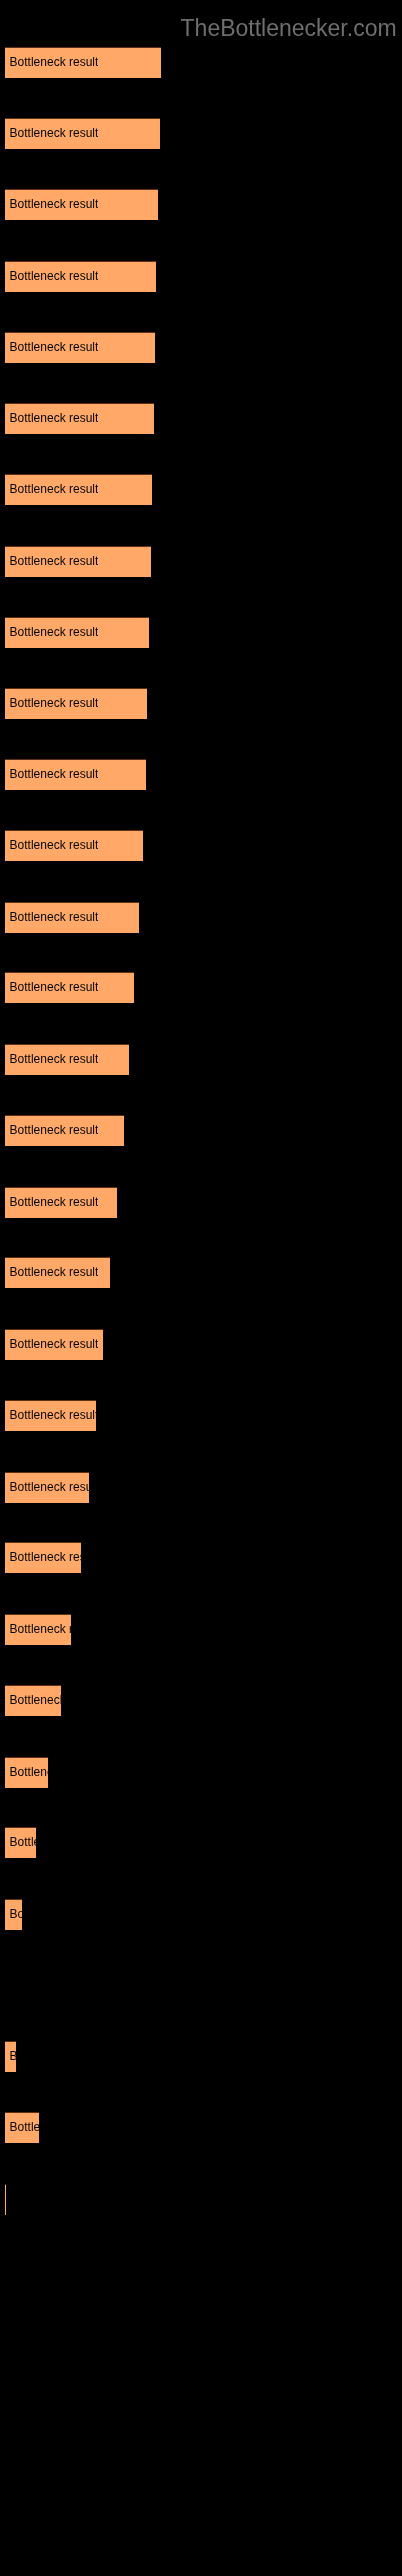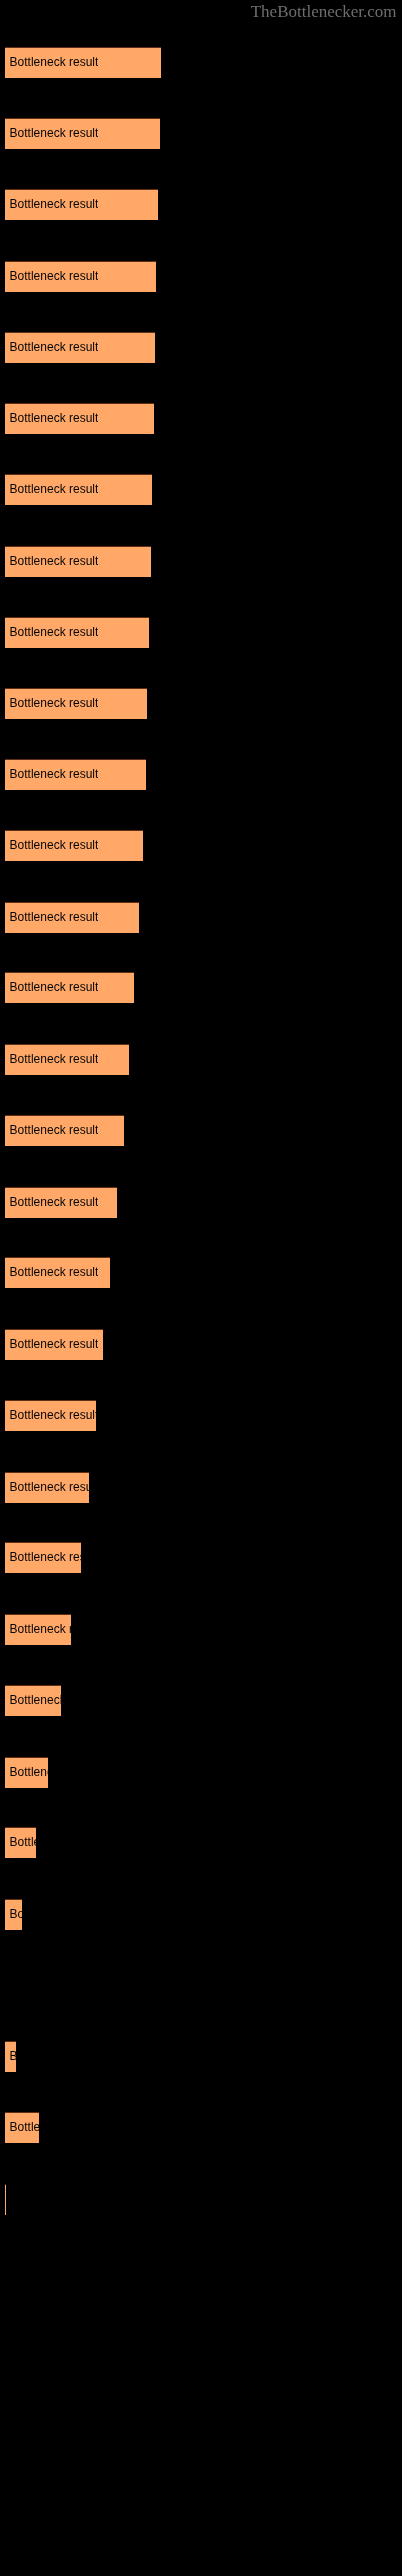--- a/index.html
+++ b/index.html
@@ -8,27 +8,27 @@
     width:403px;height:2576px;
     background:#000000;
     font-family:"Liberation Sans", sans-serif;
     overflow:hidden;
     position:relative;
   }
   #chart-root{position:relative;width:403px;height:2576px;}
 
   #watermark{
     position:absolute;
-    top:0px; right:6.4px;
-    font-size:17px;
+    top:16px; right:6.4px;
+    font-size:23px;
     line-height:24px;
     color:#6e6e6e;
     letter-spacing:0px;
     white-space:nowrap;
-    font-family:Liberation Serif, serif;
+    font-family:Liberation Sans, sans-serif;
   }
 
   .bar-row{
     position:absolute;
     left:0;
     width:403px;
     height:31px;
   }
   .bar{
     position:absolute;

